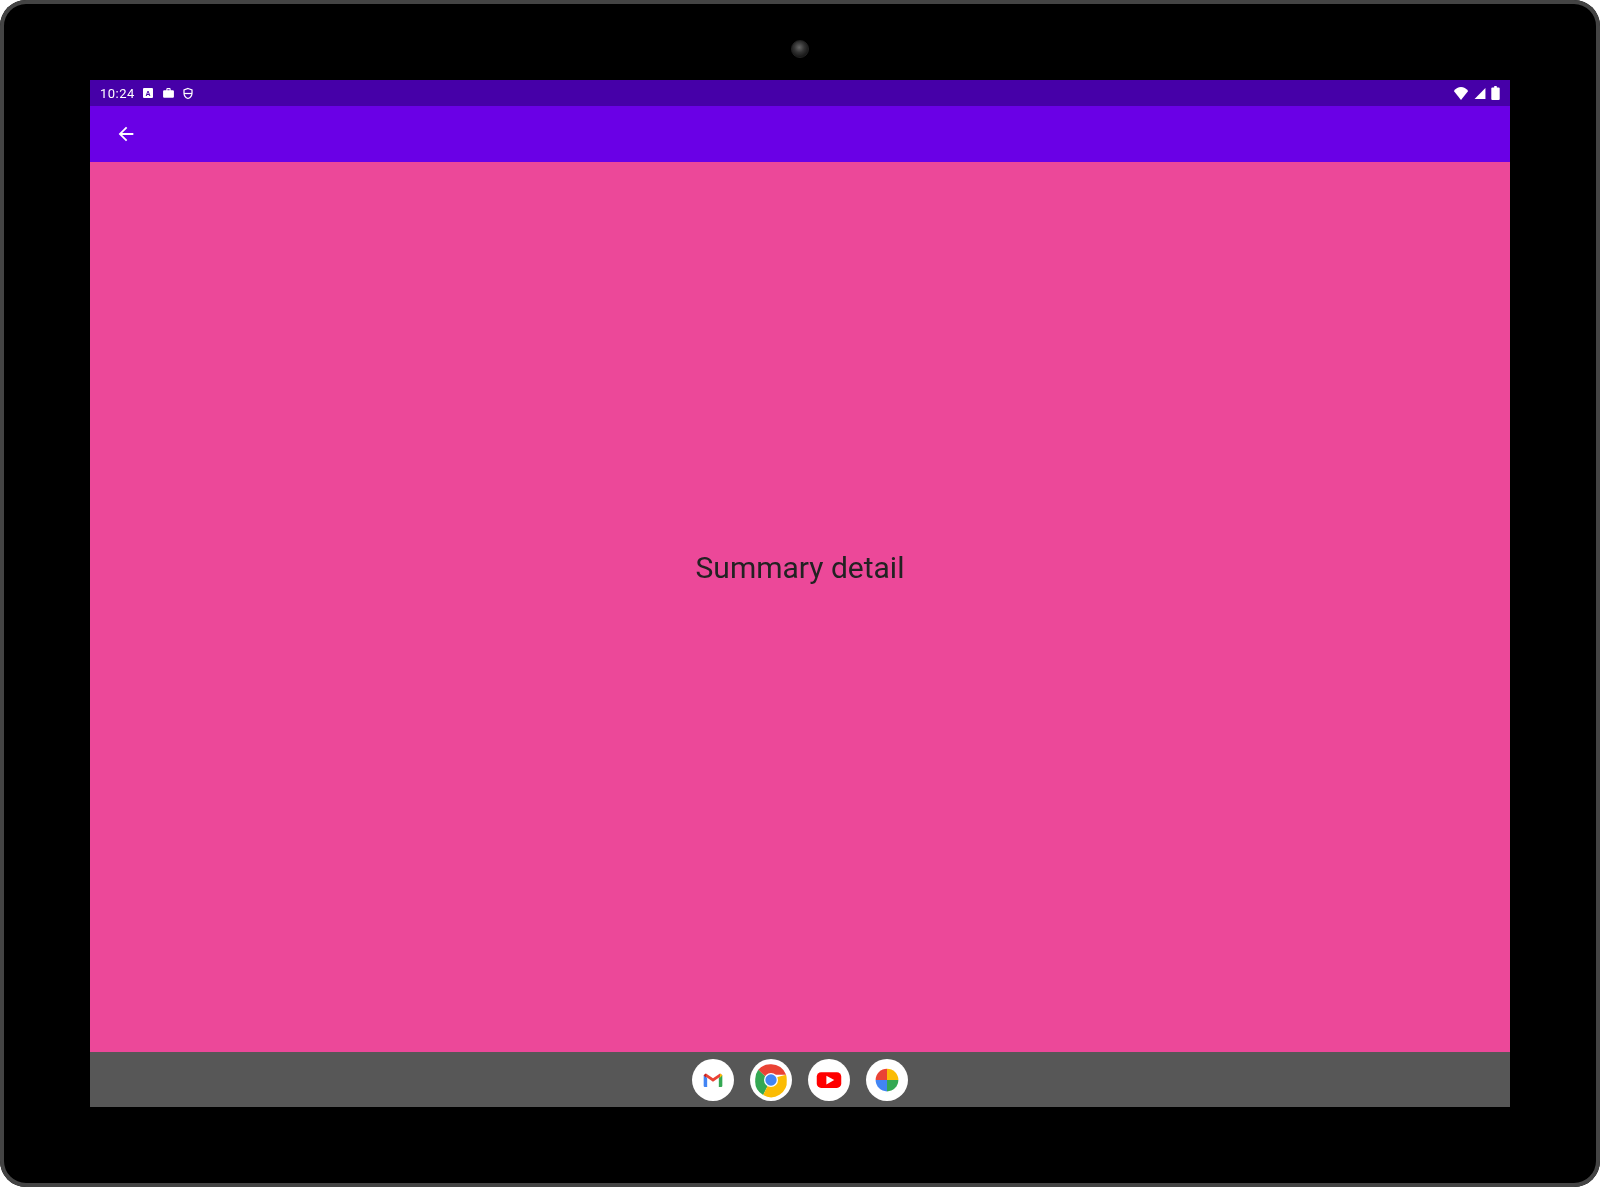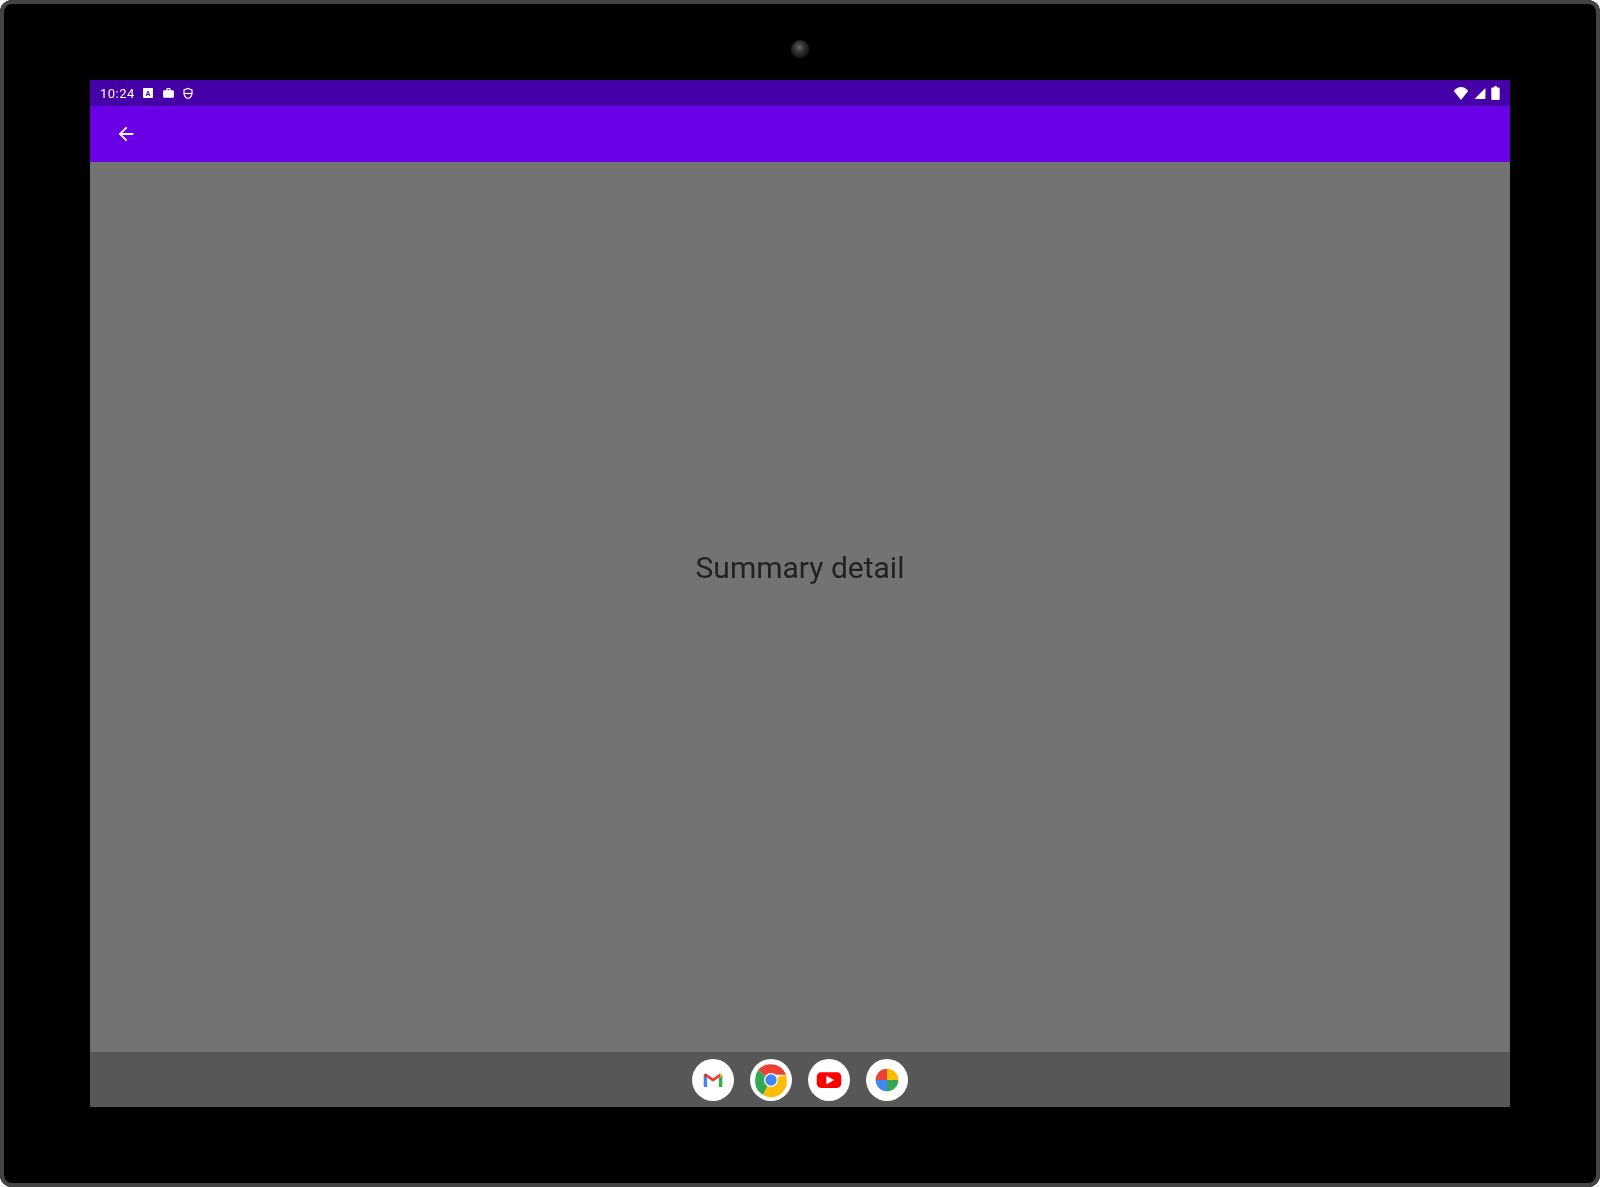--- a/index.html
+++ b/index.html
@@ -2,21 +2,21 @@
 <html><head>
 <meta charset="utf-8">
 <style>
   * { box-sizing: border-box; margin: 0; padding: 0; }
   html, body { width: 1600px; height: 1187px; background: #fff; font-family: Roboto, "Helvetica Neue", Arial, sans-serif; }
   
   .device-frame {
     width: 1600px;
     height: 1187px;
     background: #000;
-    border-radius: 12px;
+    border-radius: 26px;
     padding: 80px 90px 80px 90px;
     position: relative;
     box-shadow: inset 0 0 0 4px #444;
   }
   
   .camera {
     position: absolute;
     top: 40px;
     left: 50%;
     transform: translateX(-50%);
@@ -88,21 +88,21 @@
     height: 40px;
     display: flex;
     align-items: center;
     justify-content: center;
     cursor: pointer;
     border-radius: 50%;
   }
   
   .content {
     flex: 1;
-    background: #737373;
+    background: #ec4899;
     display: flex;
     align-items: center;
     justify-content: center;
   }
   
   .content-text {
     font-size: 30px;
     color: #222;
     font-weight: 400;
     margin-top: -80px;

